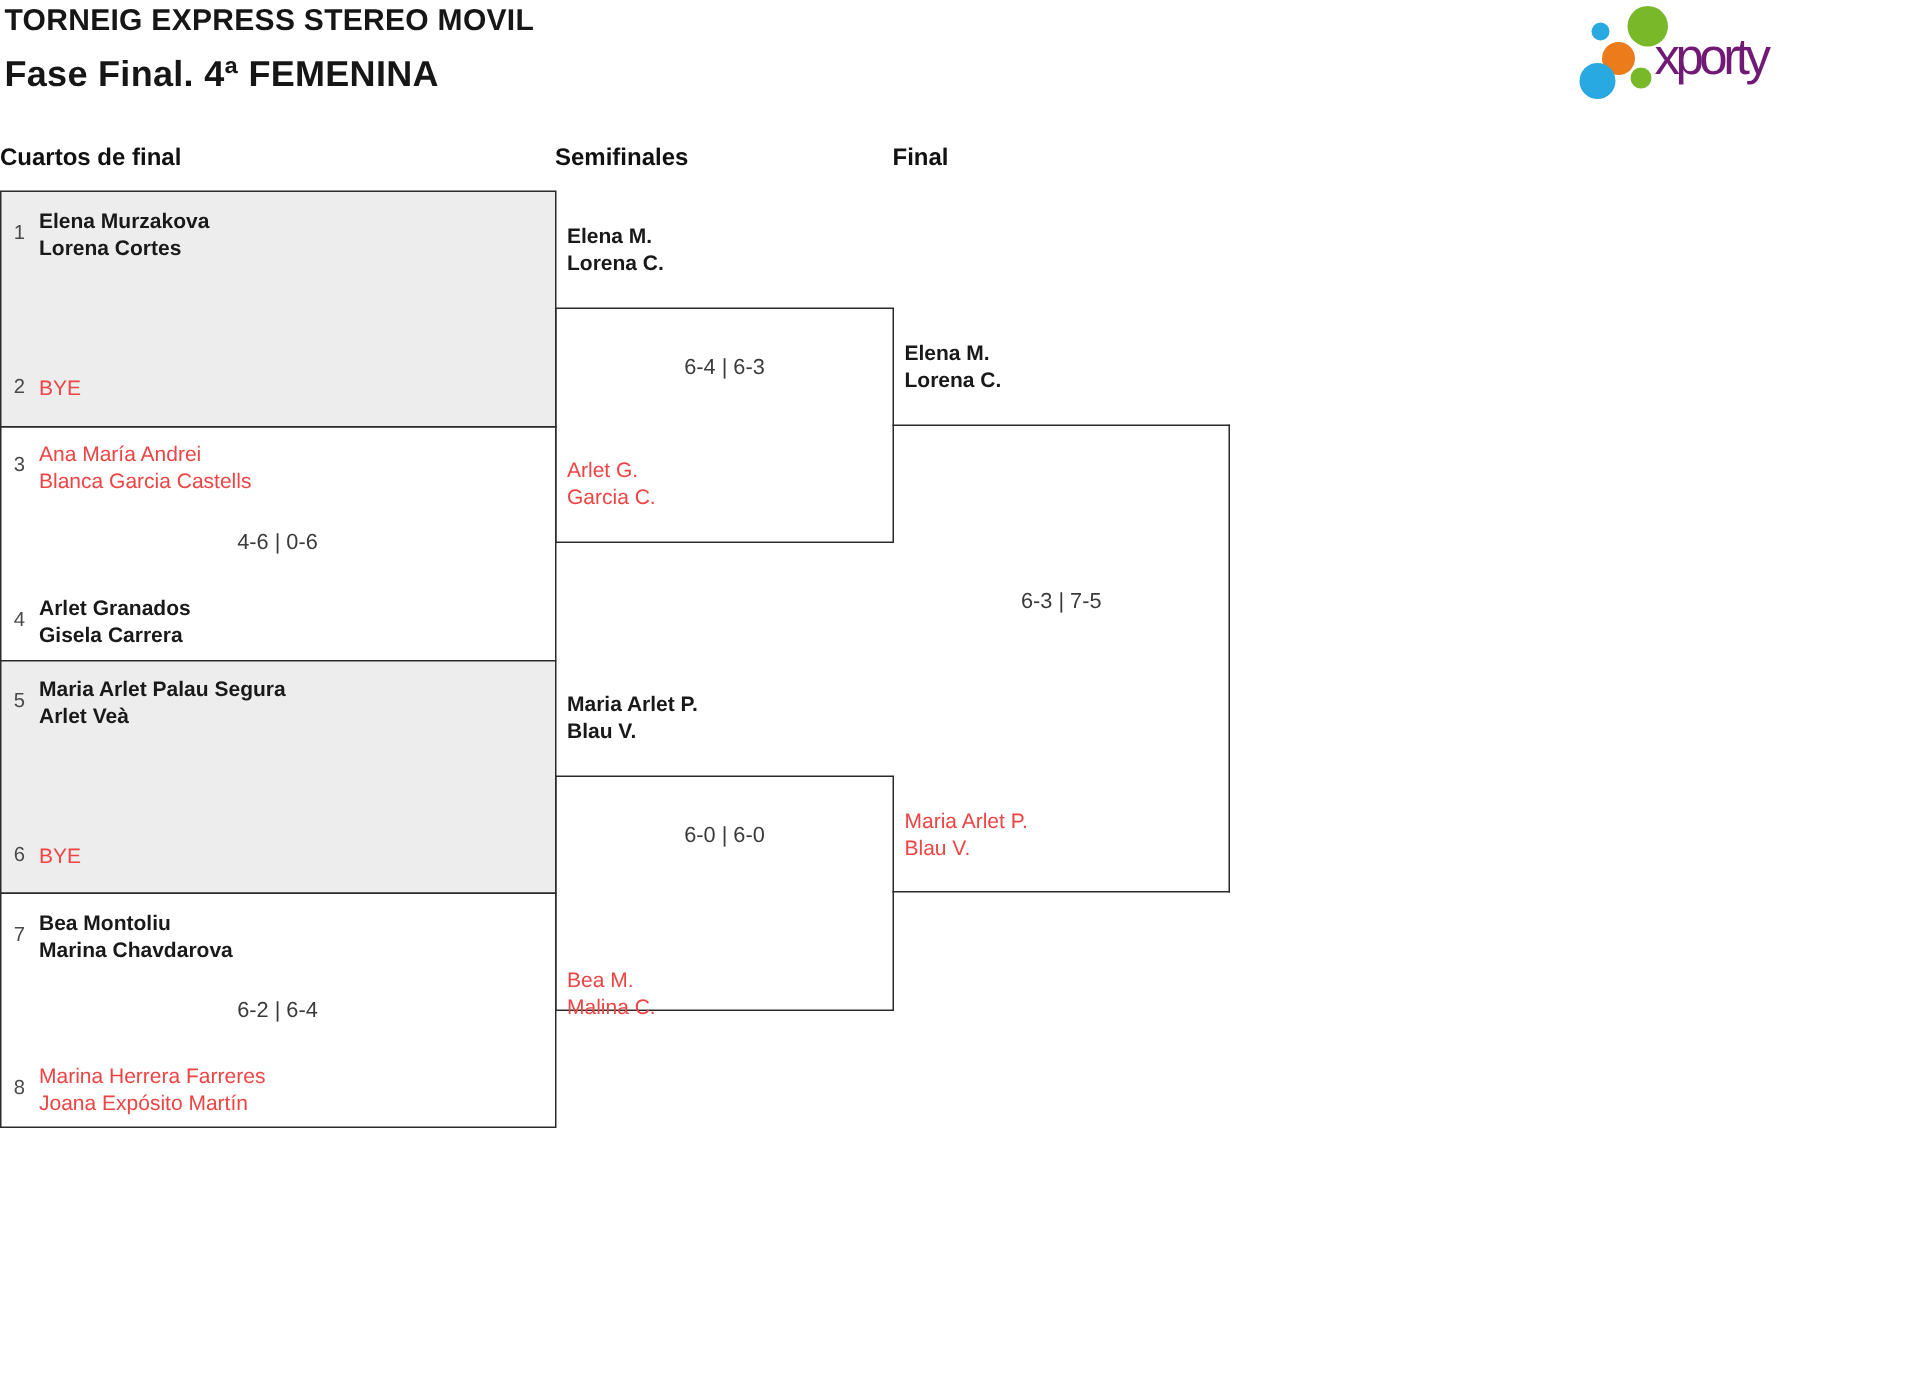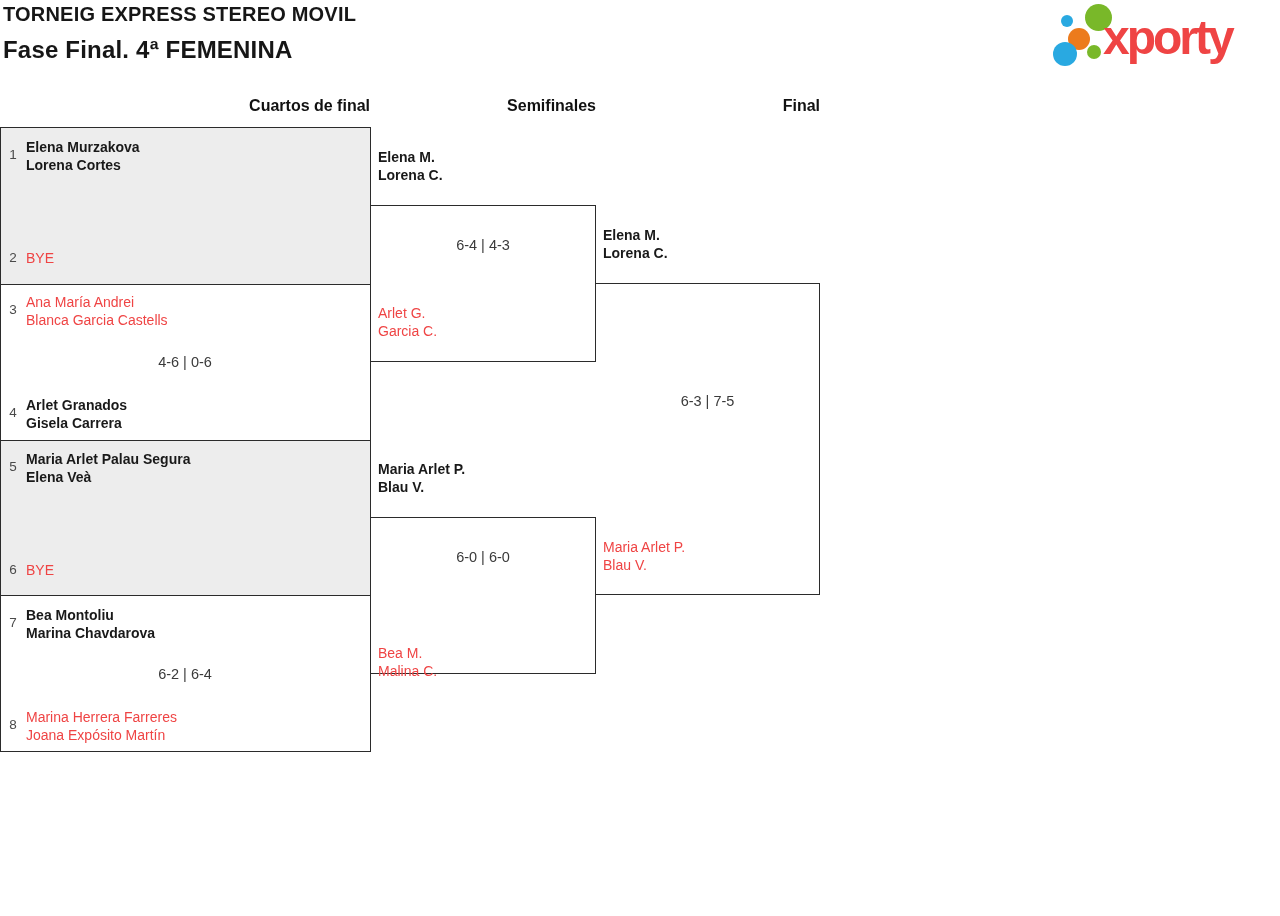--- a/index.html
+++ b/index.html
@@ -21,26 +21,26 @@
   
   .logo { left: 1040px; top: 0; width: 240px; height: 78px; }
   .dot { position: absolute; border-radius: 50%; }
   .dot-blue-small  { left: 21px; top: 15px; width: 12px; height: 12px; background: #29a9e1; }
   .dot-green-large { left: 45px; top:  4px; width: 27px; height: 27px; background: #79b829; }
   .dot-orange     { left: 28px; top: 28px; width: 22px; height: 22px; background: #ec7b1c; }
   .dot-blue-large { left: 13px; top: 42px; width: 24px; height: 24px; background: #29a9e1; }
   .dot-green-small{ left: 47px; top: 45px; width: 14px; height: 14px; background: #79b829; }
   .wordmark {
     position: absolute; left: 63px; top: 8px;
-    font-size: 48px; line-height: 60px; font-weight: 700;
-    letter-spacing: -3px; color: #ef4444;
+    font-size: 34px; line-height: 60px; font-weight: 400;
+    letter-spacing: -3px; color: #701a75;
   }
 
   
-  .round-header { top: 97px; font-size: 16px; font-weight: 700; color: #111; text-align: right; padding-left: 40px; }
+  .round-header { top: 97px; font-size: 16px; font-weight: 700; color: #111; text-align: left; }
   .rh-qf { left: 0; width: 370px; }
   .rh-sf { left: 370px; width: 226px; }
   .rh-f  { left: 595px; width: 225px; }
 
   
   .box { border: 1px solid #2b2b2b; }
   .shaded { background: #ededed; }
   .qf { left: 0; width: 371px; }
   #qf1 { top: 127px; height: 158px; }
   #qf2 { top: 284px; height: 157px; }
@@ -106,21 +106,21 @@
 <div class="abs score score-qf" style="top:353px">4-6 | 0-6</div>
 <div class="abs seed" style="top:404px">4</div>
 <div class="abs team winner" style="left:26px; top:396px">
   <div class="team-line">Arlet Granados</div>
   <div class="team-line">Gisela Carrera</div>
 </div>
 
 <div class="abs seed" style="top:458px">5</div>
 <div class="abs team winner" style="left:26px; top:450px">
   <div class="team-line">Maria Arlet Palau Segura</div>
-  <div class="team-line">Elena Veà</div>
+  <div class="team-line">Arlet Veà</div>
 </div>
 <div class="abs seed" style="top:561px">6</div>
 <div class="abs team" style="left:26px; top:561px">
   <div class="team-line">BYE</div>
 </div>
 
 <div class="abs seed" style="top:614px">7</div>
 <div class="abs team winner" style="left:26px; top:606px">
   <div class="team-line">Bea Montoliu</div>
   <div class="team-line">Marina Chavdarova</div>
@@ -129,21 +129,21 @@
 <div class="abs seed" style="top:716px">8</div>
 <div class="abs team" style="left:26px; top:708px">
   <div class="team-line">Marina Herrera Farreres</div>
   <div class="team-line">Joana Expósito Martín</div>
 </div>
 
 <div class="abs team winner" style="left:378px; top:148px">
   <div class="team-line">Elena M.</div>
   <div class="team-line">Lorena C.</div>
 </div>
-<div class="abs score score-sf" style="top:236px">6-4 | 4-3</div>
+<div class="abs score score-sf" style="top:236px">6-4 | 6-3</div>
 <div class="abs team" style="left:378px; top:304px">
   <div class="team-line">Arlet G.</div>
   <div class="team-line">Garcia C.</div>
 </div>
 
 <div class="abs team winner" style="left:378px; top:460px">
   <div class="team-line">Maria Arlet P.</div>
   <div class="team-line">Blau V.</div>
 </div>
 <div class="abs score score-sf" style="top:548px">6-0 | 6-0</div>

